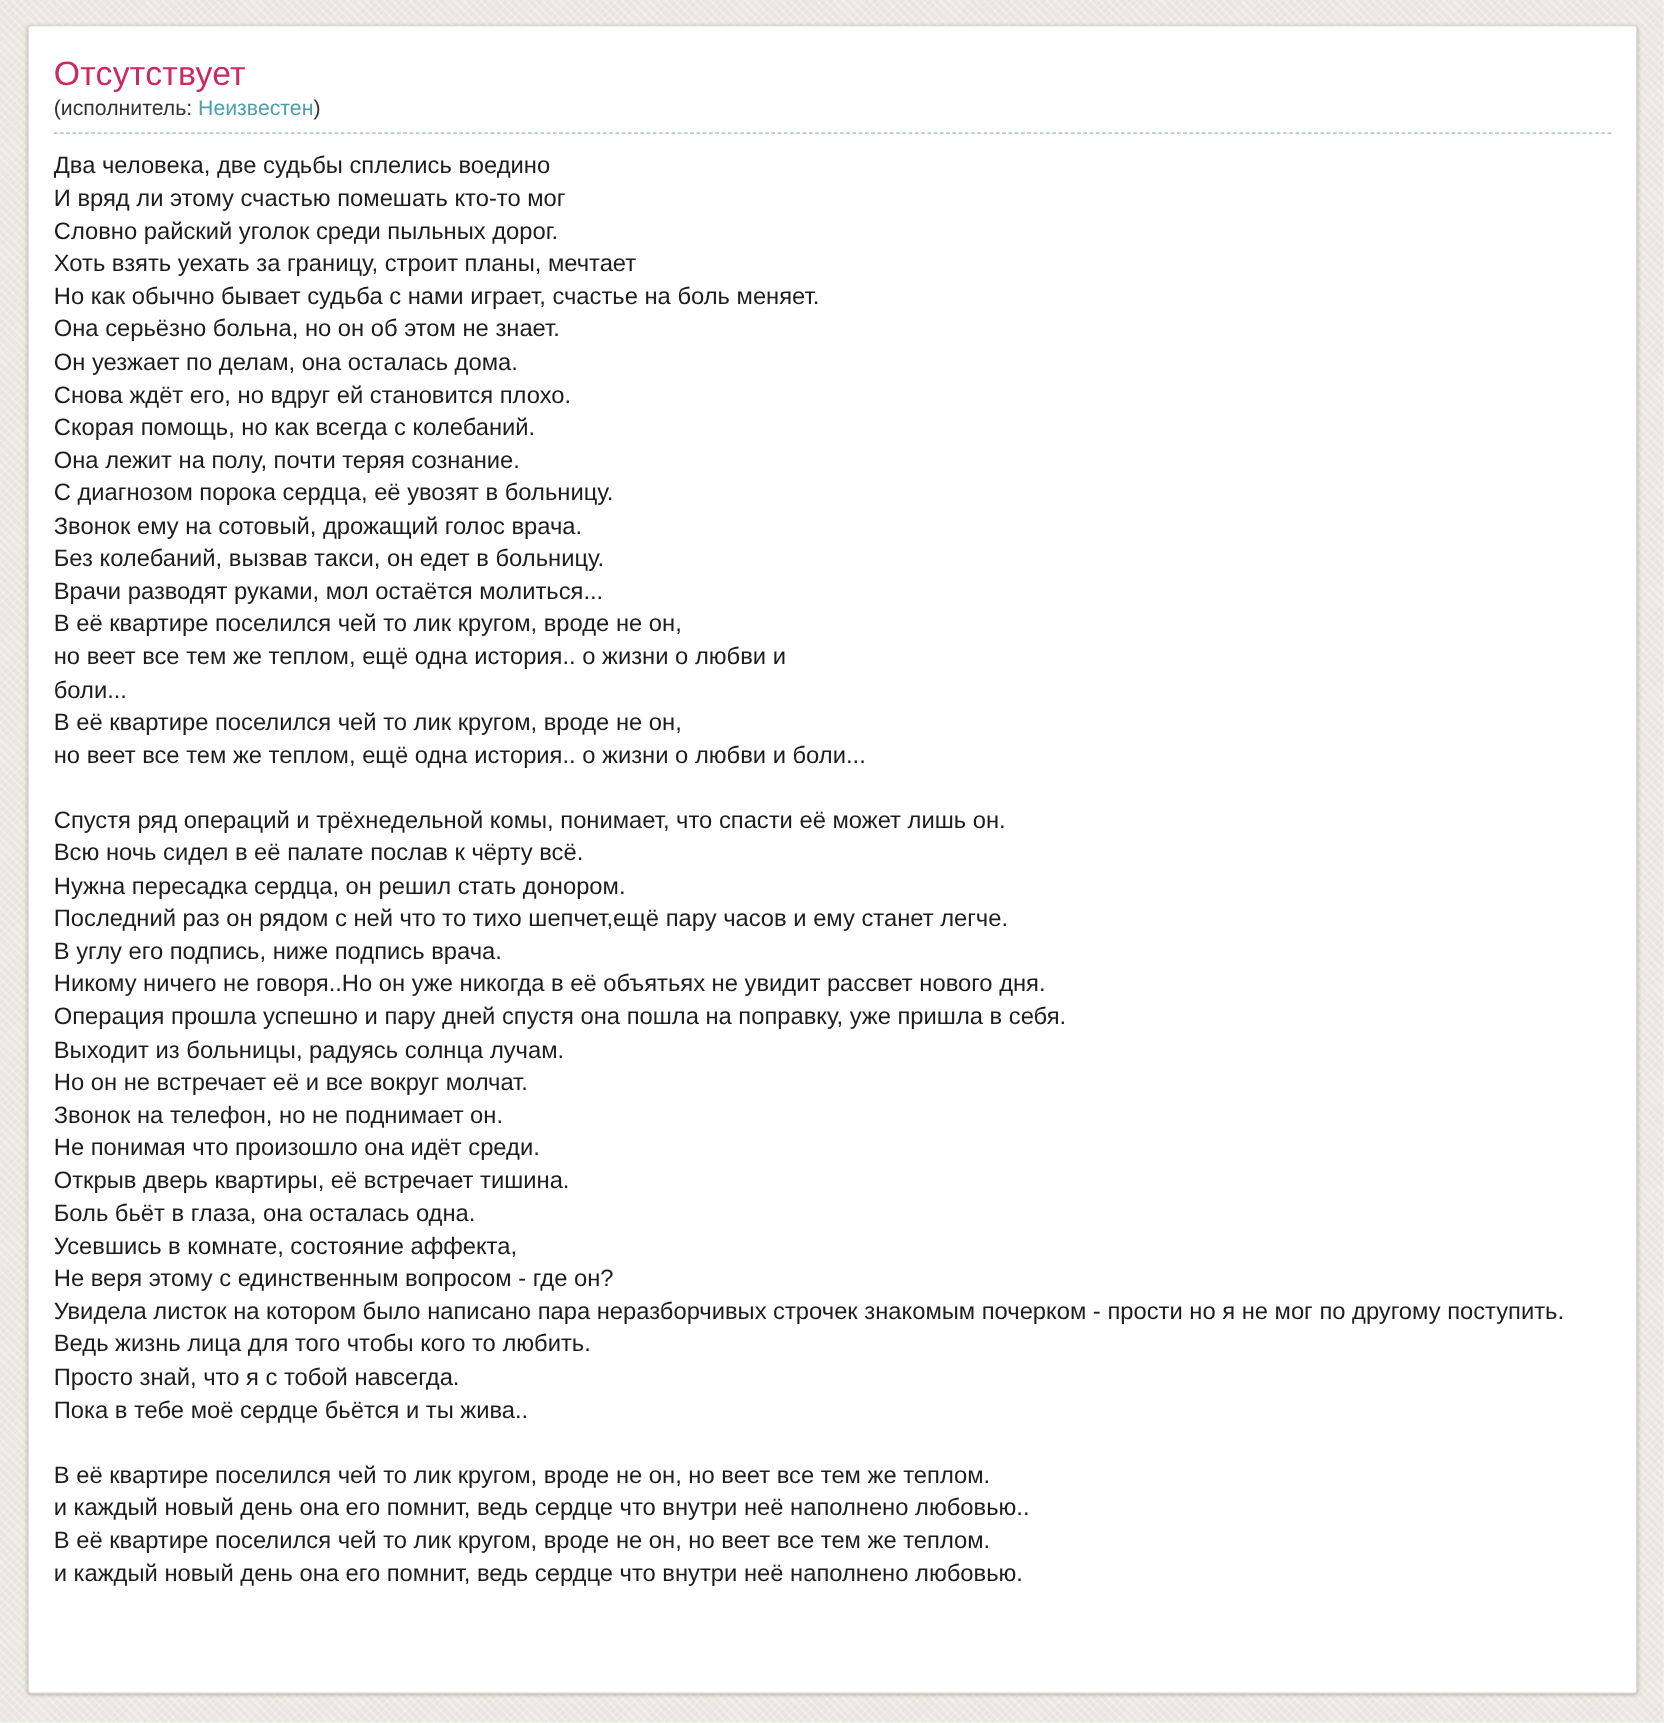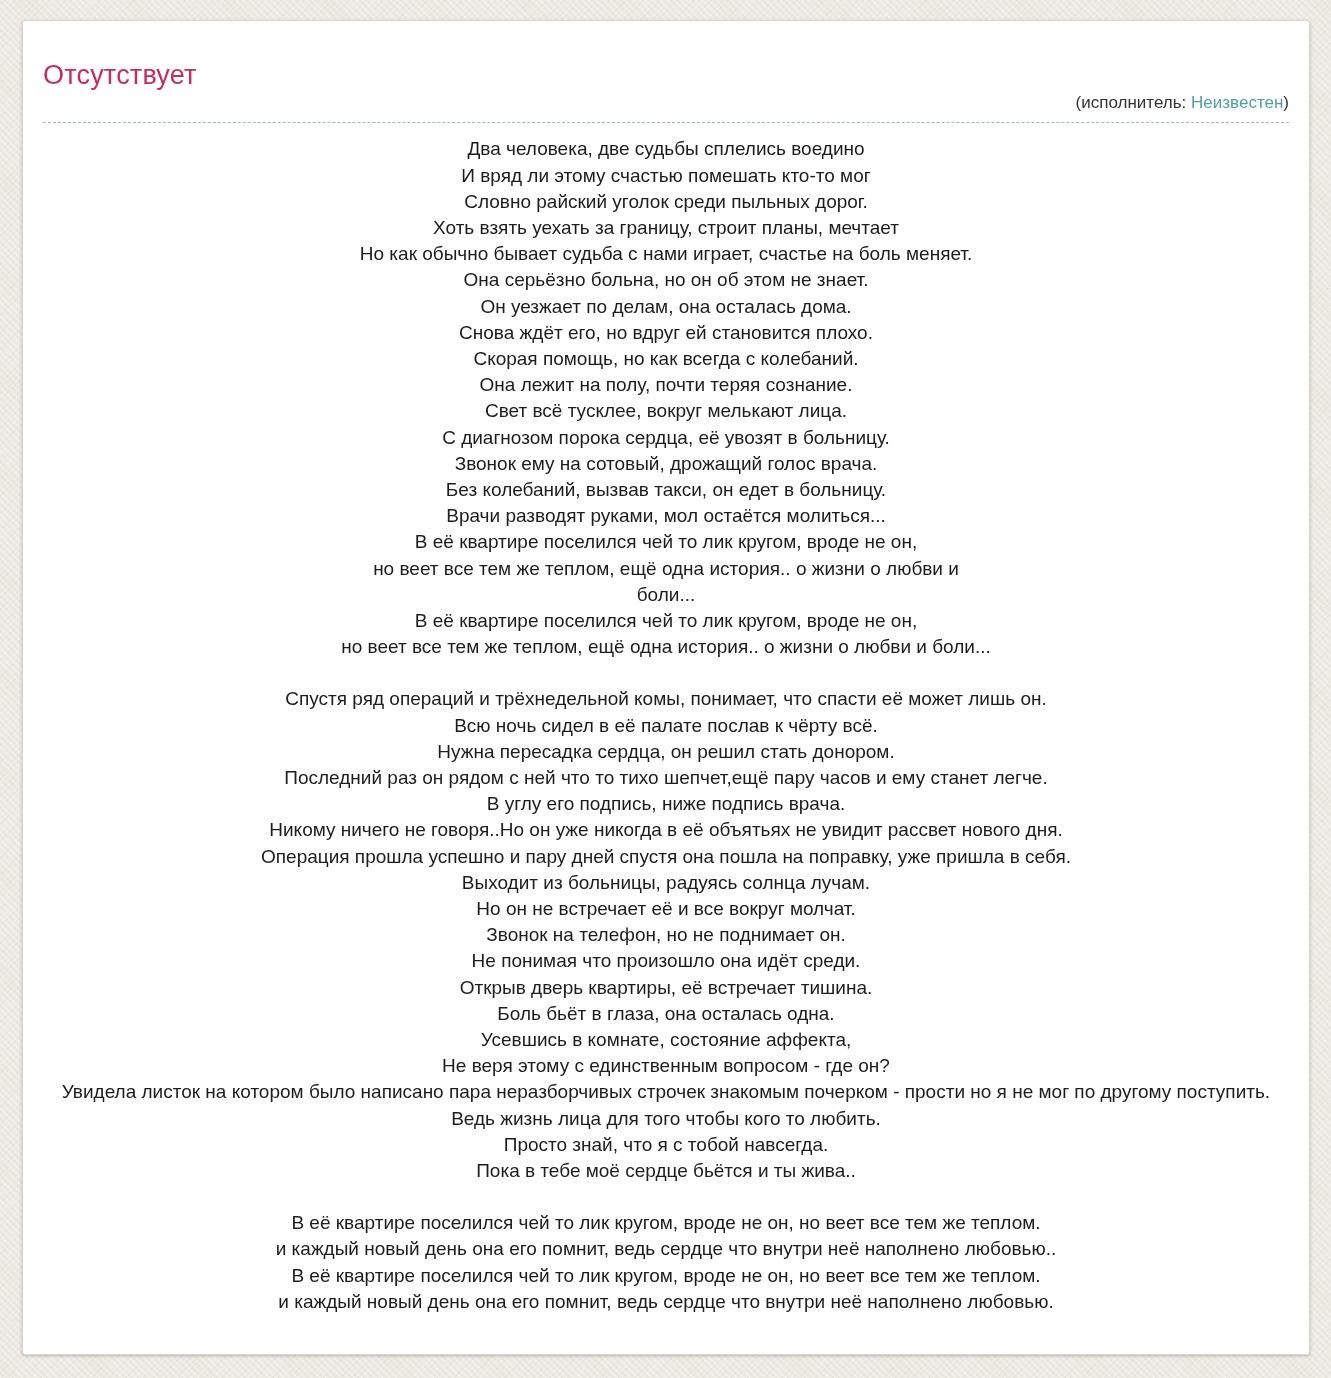--- a/index.html
+++ b/index.html
@@ -20,49 +20,48 @@
   }
   .card {
     box-sizing: border-box;
     margin: 20px 21px 0 22px;
     width: 1288px;
     min-height: 1335px;
     background: var(--card-bg, #ffffff);
     border: 1px solid #d9d6d0;
     border-radius: 3px;
     box-shadow: 0 1px 3px rgba(120,112,100,0.45);
-    padding: 40px 20px 26px 20px;
+    padding: 24px 20px 26px 20px;
   }
   .song-title {
     margin: 0;
     font-size: 27px;
     font-weight: 400;
     line-height: 1.05;
     color: var(--title-color, #cb2a5f);
     letter-spacing: 0.2px;
   }
   .artist-line {
     margin-top: 4px;
     padding-bottom: 9px;
     font-size: 17px;
     color: var(--label-color, #333333);
     border-bottom: 1px dashed var(--divider-color, #9fb6c4);
-    text-align: right;
   }
   .artist-link {
     color: var(--link-color, #4ba0ac);
     text-decoration: none;
     cursor: pointer;
   }
   .lyrics {
     margin-top: 13px;
     color: var(--text-color, #1d1d1d);
     font-size: 19px;
   }
-  .stanza { margin: 0 0 26px 0; text-align: center; }
+  .stanza { margin: 0 0 26px 0; }
   .stanza:last-child { margin-bottom: 0; }
   .line {
     min-height: 26.2px;
     line-height: 26.2px;
     white-space: nowrap;
   }
 </style>
 </head>
 <body>
 
@@ -79,21 +78,20 @@
         <div class="line">Два человека, две судьбы сплелись воедино</div>
         <div class="line">И вряд ли этому счастью помешать кто-то мог</div>
         <div class="line">Словно райский уголок среди пыльных дорог.</div>
         <div class="line">Хоть взять уехать за границу, строит планы, мечтает</div>
         <div class="line">Но как обычно бывает судьба с нами играет, счастье на боль меняет.</div>
         <div class="line">Она серьёзно больна, но он об этом не знает.</div>
         <div class="line">Он уезжает по делам, она осталась дома.</div>
         <div class="line">Снова ждёт его, но вдруг ей становится плохо.</div>
         <div class="line">Скорая помощь, но как всегда с колебаний.</div>
         <div class="line">Она лежит на полу, почти теряя сознание.</div>
-        <div class="line">Свет всё тусклее, вокруг мелькают лица.</div>
         <div class="line">С диагнозом порока сердца, её увозят в больницу.</div>
         <div class="line">Звонок ему на сотовый, дрожащий голос врача.</div>
         <div class="line">Без колебаний, вызвав такси, он едет в больницу.</div>
         <div class="line">Врачи разводят руками, мол остаётся молиться...</div>
         <div class="line">В её квартире поселился чей то лик кругом, вроде не он,</div>
         <div class="line">но веет все тем же теплом, ещё одна история.. о жизни о любви и</div>
         <div class="line">боли...</div>
         <div class="line">В её квартире поселился чей то лик кругом, вроде не он,</div>
         <div class="line">но веет все тем же теплом, ещё одна история.. о жизни о любви и боли...</div>
       </div>

